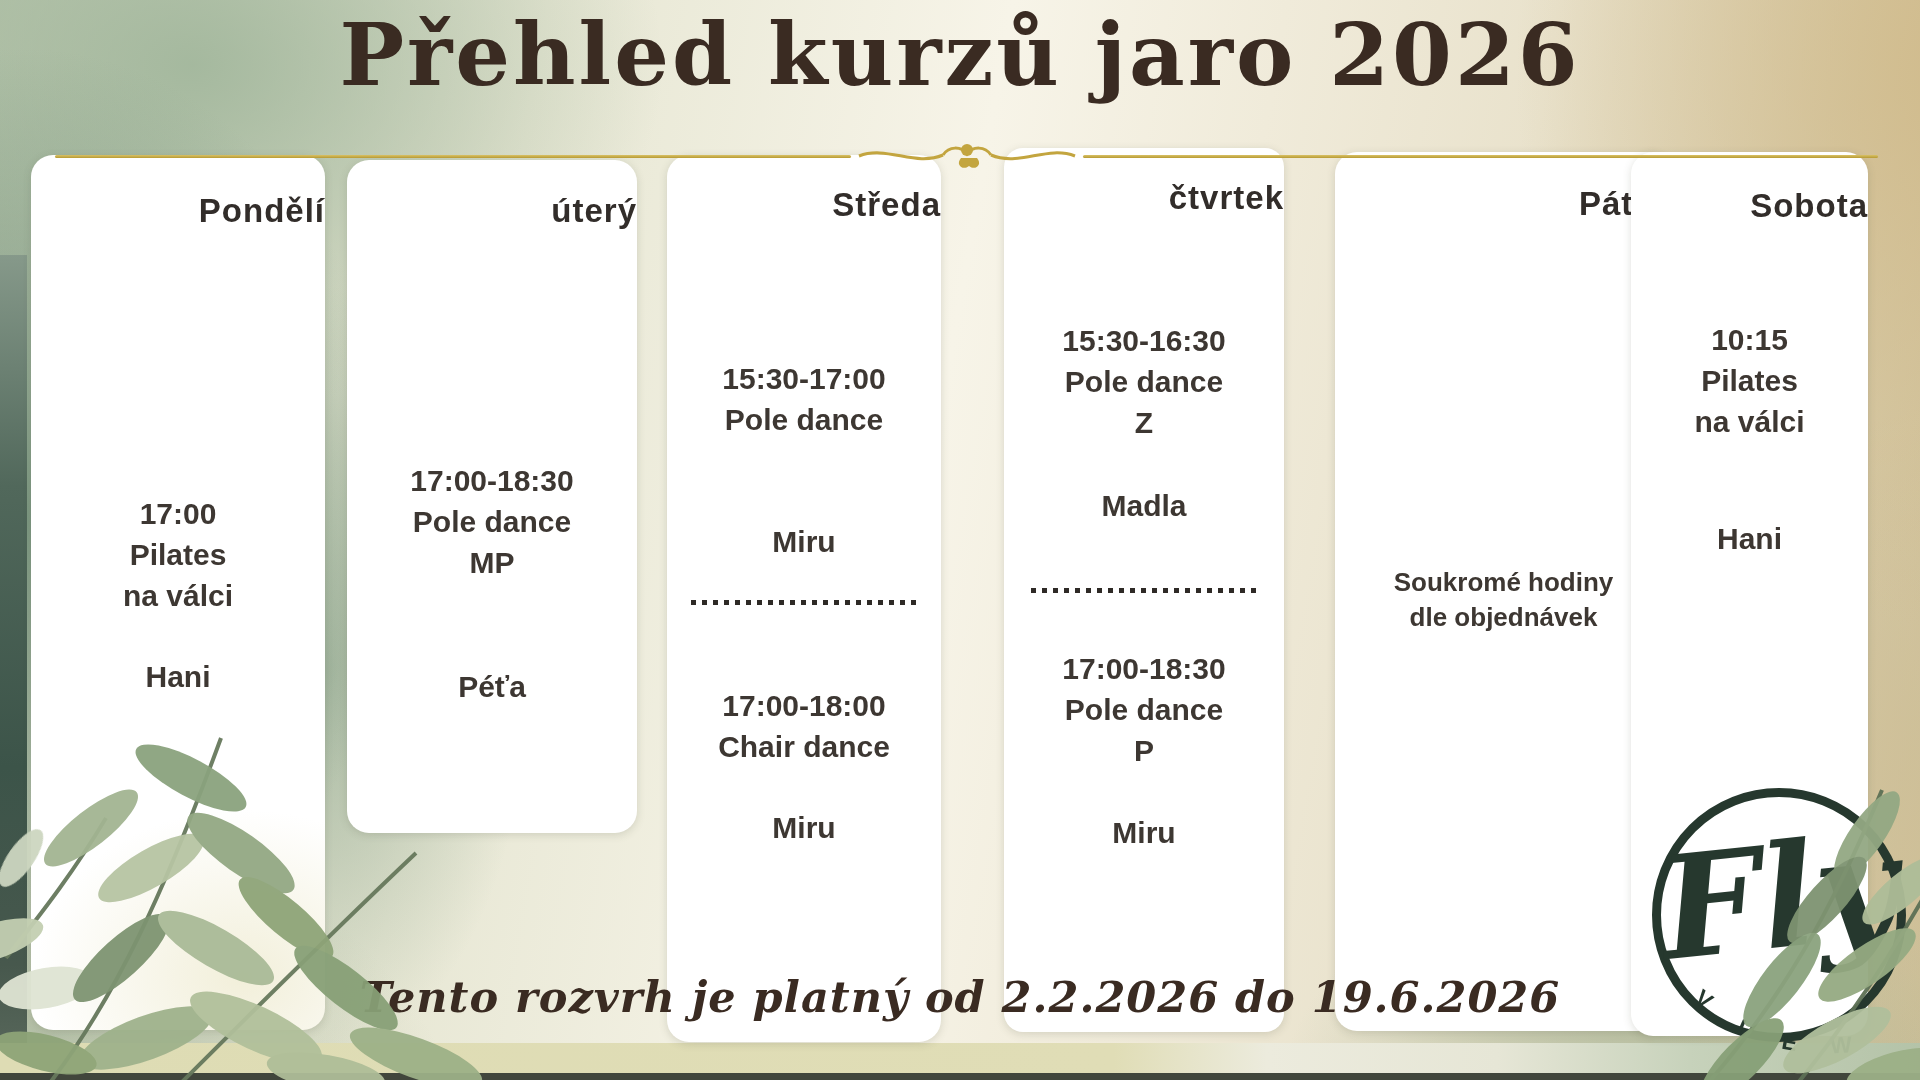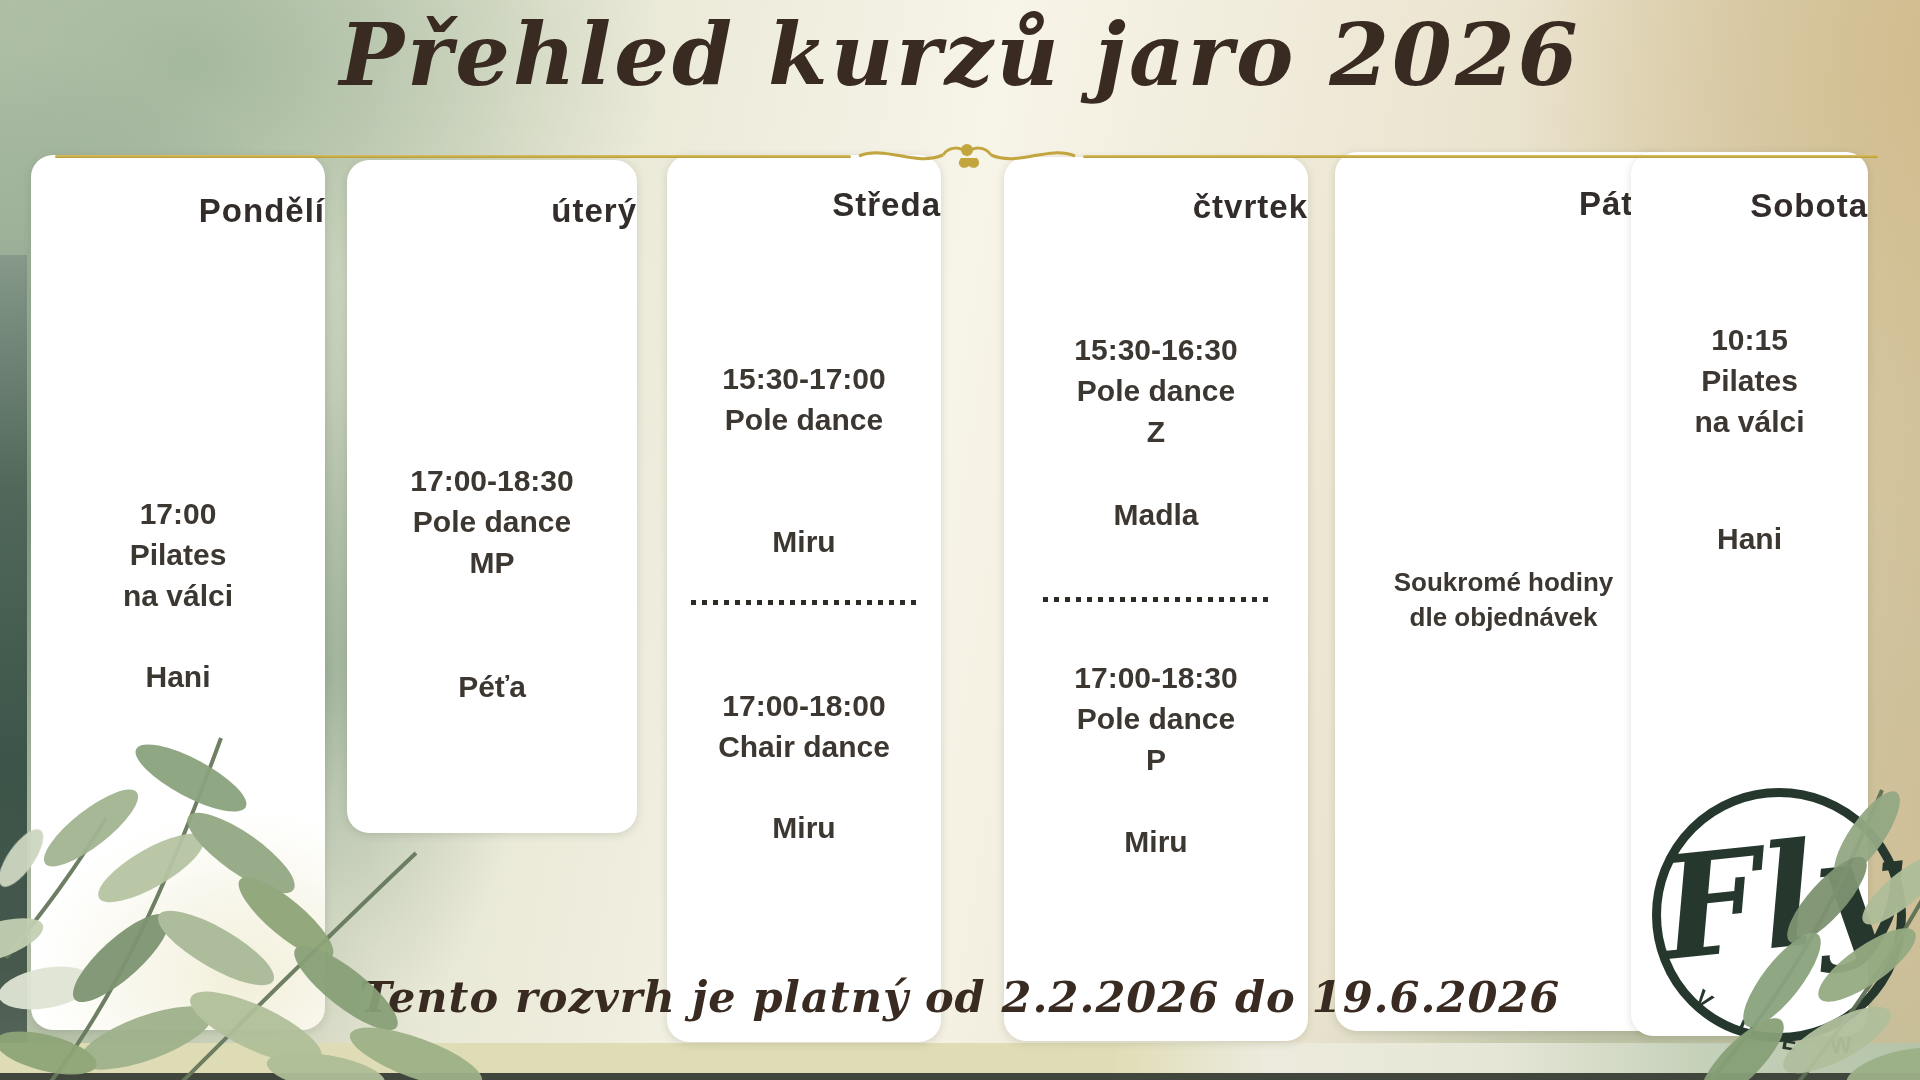--- a/index.html
+++ b/index.html
@@ -33,21 +33,21 @@
   }
   .bg-bottom-strip{
     position:absolute;left:0;bottom:0;width:100%;height:7px;
     background:#41463c;
   }
   
   .title{
     position:absolute;top:4px;left:0;width:100%;
     text-align:center;
     font-family:"DejaVu Serif",serif;
-    font-style:italic;font-weight:700;
+    font-weight:700;
     font-size:86px;letter-spacing:3px;
     color:#3a2b22;z-index:4;
   }
   .divider{
     position:absolute;top:141px;left:55px;right:42px;
     display:flex;align-items:center;z-index:4;
   }
   .divider .rule{flex:1;height:3px;background:linear-gradient(#d9c266,#b79a33);border-radius:2px;}
   .divider .ornament{width:220px;height:30px;flex:0 0 auto;margin:0 6px;}
   
@@ -55,21 +55,21 @@
     position:absolute;
     background:#fff;
     border-radius:22px;
     box-shadow:0 2px 8px rgba(80,85,60,.18);
     z-index:2;
   }
   .card-monday{left:31px;top:155px;width:294px;height:875px;
     background:radial-gradient(300px 240px at 72% 94%, #f2efda, rgba(242,239,218,0) 70%) #fff;}
   .card-tuesday{left:347px;top:160px;width:290px;height:673px;}
   .card-wednesday{left:667px;top:155px;width:274px;height:887px;}
-  .card-thursday{left:1004px;top:157px;width:304px;height:884px;}
+  .card-thursday{left:1004px;top:148px;width:280px;height:884px;border-radius:19px;}
   .card-friday{left:1335px;top:152px;width:337px;height:879px;}
   .card-saturday{left:1631px;top:152px;width:237px;height:884px;}
   .day-label{
     position:absolute;left:0;width:100%;text-align:right;
     font-weight:700;font-size:33px;color:#322d2a;letter-spacing:1px;
   }
   .block{position:absolute;left:0;width:100%;text-align:center;}
   .line{
     font-weight:700;font-size:30px;line-height:41px;color:#3d3732;
   }

